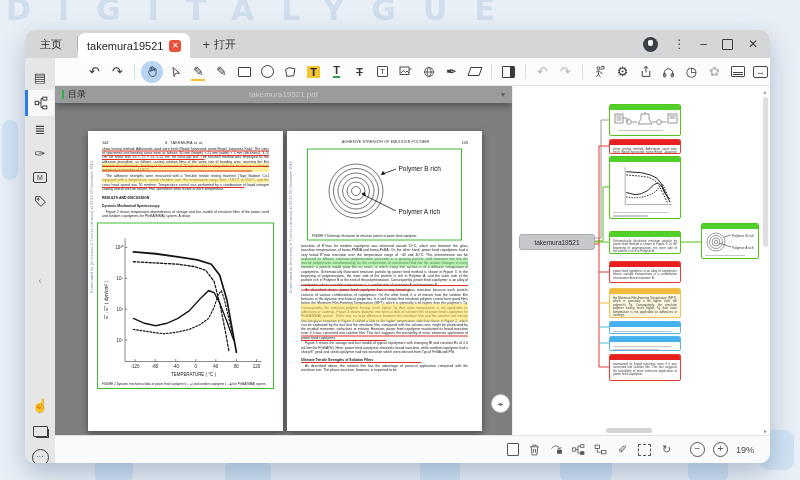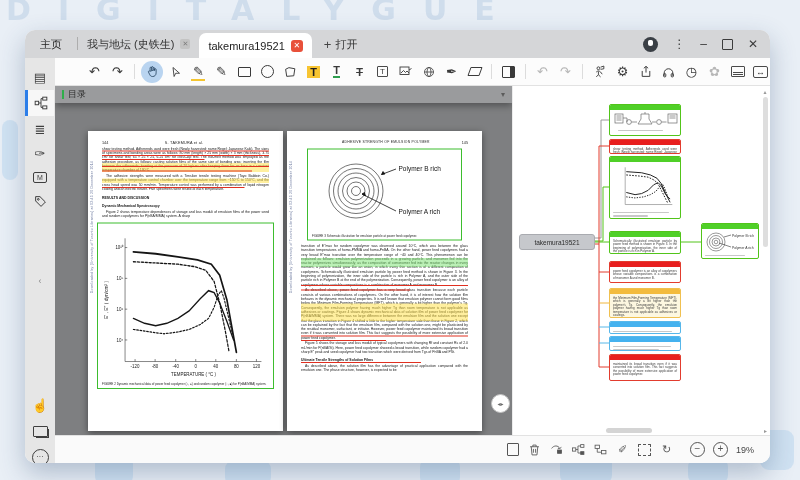--- a/index.html
+++ b/index.html
@@ -116,24 +116,20 @@
   <div class="ghost" style="left:760px;top:430px;width:34px;height:40px"></div>
   <div class="ghost" style="left:2px;top:120px;width:16px;height:60px"></div>
 
   <div class="window">
 
     <div class="titlebar">
       <div class="home-tab">
           <span>主页</span>
         </div>
       <div class="tbar-sep"></div>
-      <div class="tab">
-        <span>我与地坛 (史铁生)</span>
-        <span class="close-sq">✕</span>
-      </div>
       <div class="tab active">
         <span>takemura19521</span>
         <span class="close-red">✕</span>
       </div>
       <div class="open-btn">
         <span class="open-plus">+</span>
         <span>打开</span>
       </div>
       <div class="win-controls">
         <span class="alert-circle"></span>
@@ -286,20 +282,21 @@
             </span>
 
         </div>
 
         <div class="workspace">
 
           <div class="doc-area">
             <div class="doc-header">
               <span class="toc-tick"></span>
               <span class="toc-label">目录</span>
+              <span class="doc-filename">takemura19521.pdf</span>
               <span class="doc-dd">▾</span>
             </div>
 
             <div class="page page1">
               <div class="page-inner">
                 <div class="p-head">
                   <span>144</span>
                   <span style="flex:1;text-align:center;letter-spacing:.5px">S. TAKEMURA et al.</span>
                   <span style="width:18px"></span>
                 </div>

